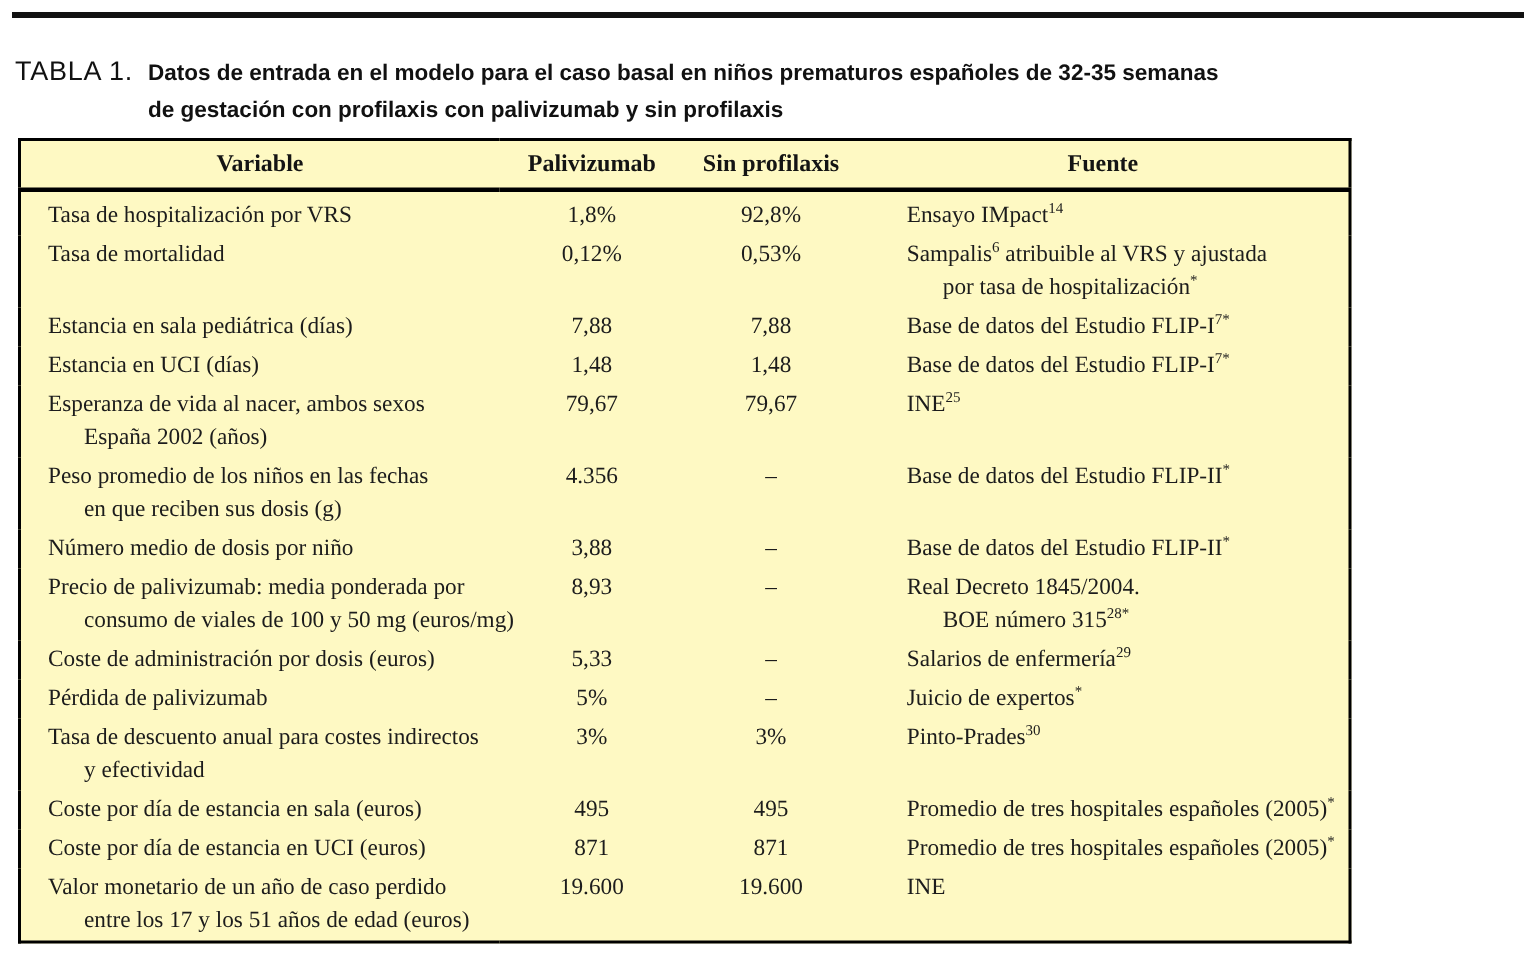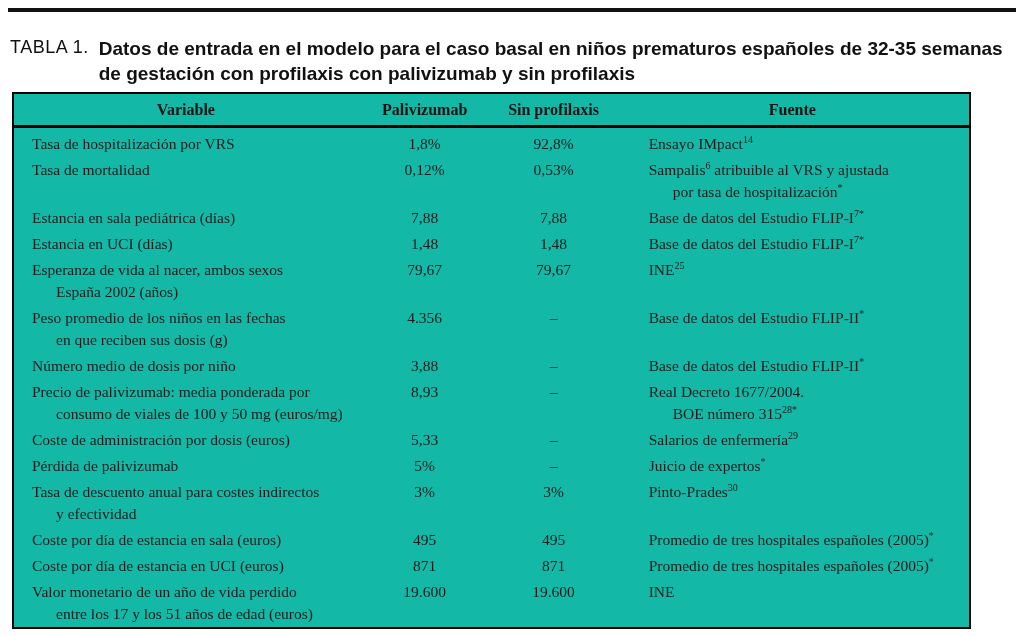--- a/index.html
+++ b/index.html
@@ -28,32 +28,32 @@
   }
   .tabla-label {
     font-size: 18px;
     letter-spacing: 0.5px;
     white-space: nowrap;
     margin-right: 10px;
     padding-top: 1px;
     color: #111111;
   }
   .title-text {
-    font-size: 19px;
+    font-size: 15px;
     font-weight: bold;
     line-height: 25px;
     color: #111111;
   }
 
   
   table.data-table {
     margin-left: 12px;
-    width: 959px;
+    width: 889px;
     border-collapse: collapse;
-    background: #14b8a6;
+    background: #fef9c3;
     border: 2px solid #000000;
     table-layout: fixed;
   }
   thead th {
     font-size: 16px;
     font-weight: bold;
     text-align: center;
     padding: 7px 0 6px 0;
     border-bottom: 3px solid #000000;
     color: #141414;
@@ -190,21 +190,21 @@
           </td>
         </tr>
         <tr>
           <td class="col-var">
             <div class="ln">Precio de palivizumab: media ponderada por</div>
             <div class="ln indent">consumo de viales de 100 y 50 mg (euros/mg)</div>
           </td>
           <td class="col-num">8,93</td>
           <td class="col-num">–</td>
           <td class="col-src">
-            <div class="ln">Real Decreto 1677/2004.</div>
+            <div class="ln">Real Decreto 1845/2004.</div>
             <div class="ln indent">BOE número 315<sup>28*</sup></div>
           </td>
         </tr>
         <tr>
           <td class="col-var">
             <div class="ln">Coste de administración por dosis (euros)</div>
           </td>
           <td class="col-num">5,33</td>
           <td class="col-num">–</td>
           <td class="col-src">
@@ -247,21 +247,21 @@
             <div class="ln">Coste por día de estancia en UCI (euros)</div>
           </td>
           <td class="col-num">871</td>
           <td class="col-num">871</td>
           <td class="col-src">
             <div class="ln">Promedio de tres hospitales españoles (2005)<sup>*</sup></div>
           </td>
         </tr>
         <tr>
           <td class="col-var">
-            <div class="ln">Valor monetario de un año de vida perdido</div>
+            <div class="ln">Valor monetario de un año de caso perdido</div>
             <div class="ln indent">entre los 17 y los 51 años de edad (euros)</div>
           </td>
           <td class="col-num">19.600</td>
           <td class="col-num">19.600</td>
           <td class="col-src">
             <div class="ln">INE</div>
           </td>
         </tr>
       </tbody>
   </table>

